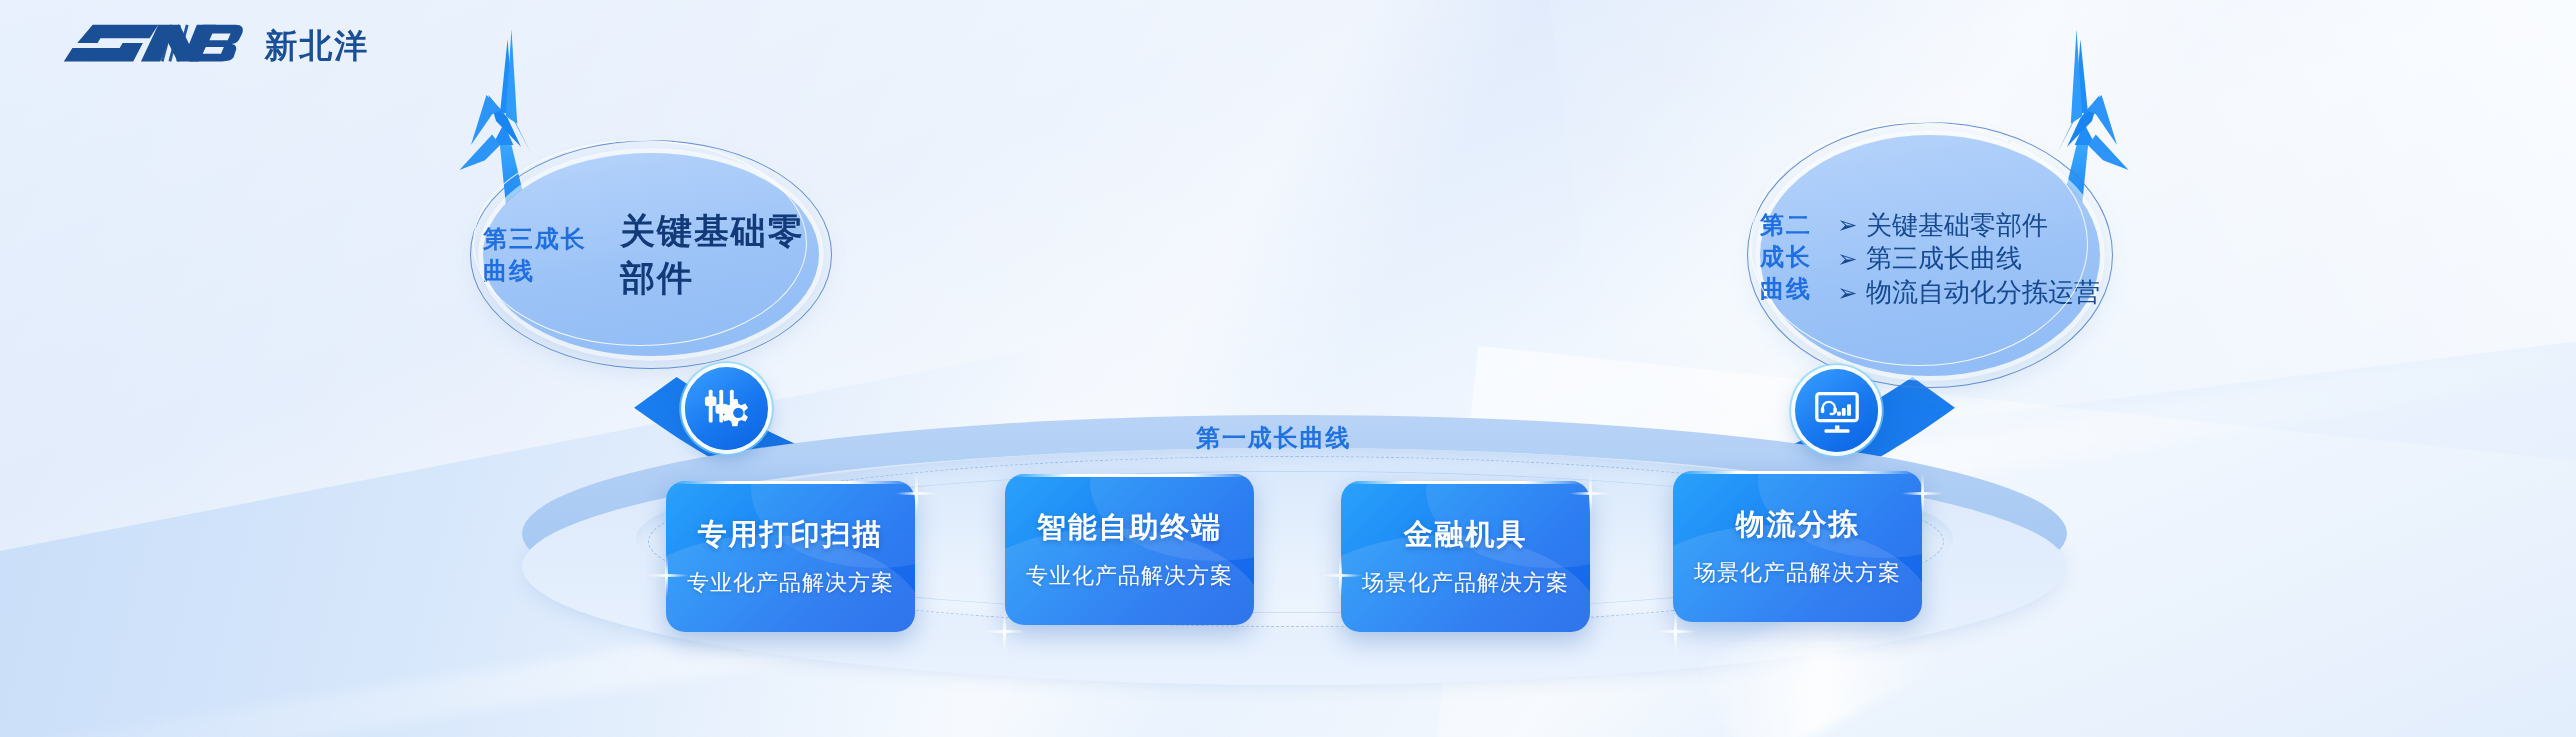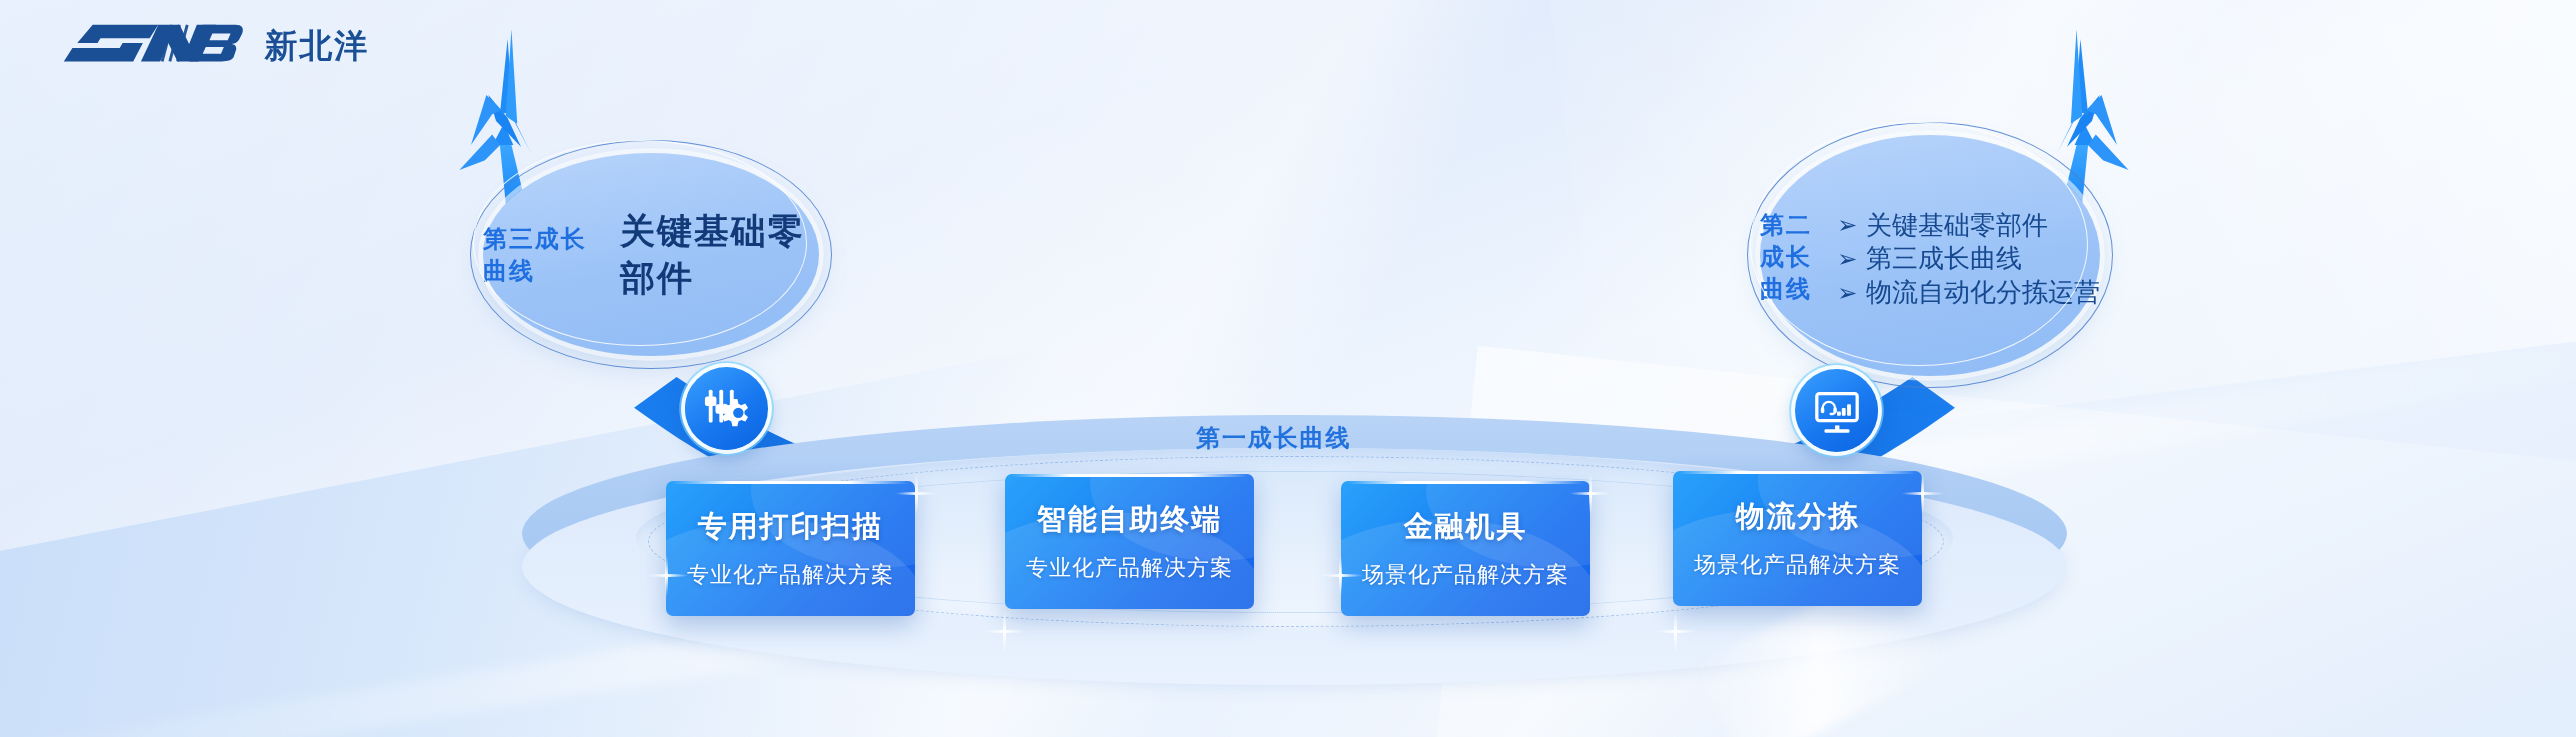--- a/index.html
+++ b/index.html
@@ -79,21 +79,21 @@
   .b-li .arw{color:#15488f;font-size:24px;}
 
   
   .badge{position:absolute;width:83px;height:83px;border-radius:50%;
     background:linear-gradient(145deg,#3aa0ff 0%,#1878f0 55%,#0b63e0 100%);
     box-shadow:0 0 0 3.9px rgba(255,255,255,.92),0 0 0 5.8px rgba(120,210,255,.65),
                0 7.7px 19.3px rgba(30,90,180,.35);
     display:flex;align-items:center;justify-content:center;}
 
   
-  .card{position:absolute;width:249px;height:135px;border-radius:7px;
+  .card{position:absolute;width:249px;height:151px;border-radius:19px;
     background:linear-gradient(135deg,#2aa2fb 0%,#1f8df6 30%,#1a6ff0 70%,#1663e8 100%);
     box-shadow:0 9.7px 25px rgba(25,85,175,.28);
     overflow:hidden;}
   .card:before{content:"";position:absolute;left:5.8px;right:5.8px;top:0;height:2.9px;
     background:linear-gradient(90deg,rgba(255,255,255,0),#ffffff 25%,#ffffff 75%,rgba(255,255,255,0));
     border-radius:2.9px;}
   .card .swoosh{position:absolute;left:-58px;bottom:-87px;width:319px;height:184px;
     border-radius:50%;background:rgba(255,255,255,.11);}
   .card .swoosh2{position:absolute;right:-87px;top:-68px;width:251px;height:155px;
     border-radius:50%;background:rgba(255,255,255,.09);}

